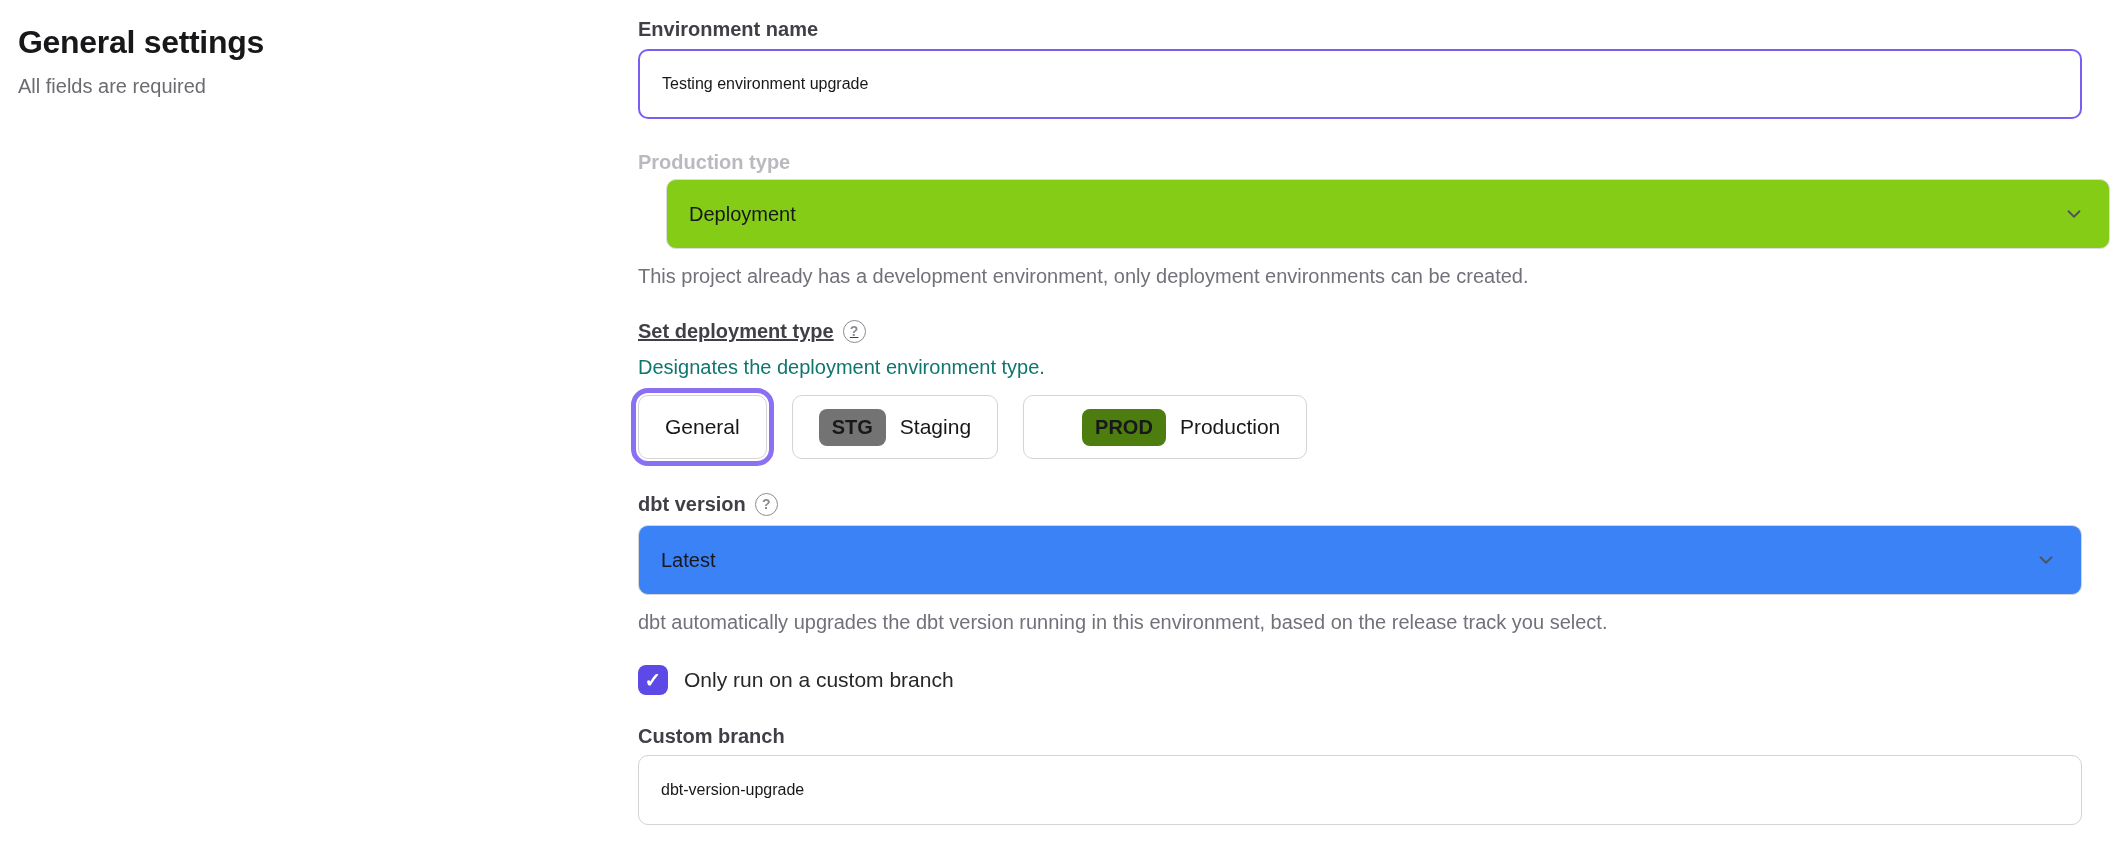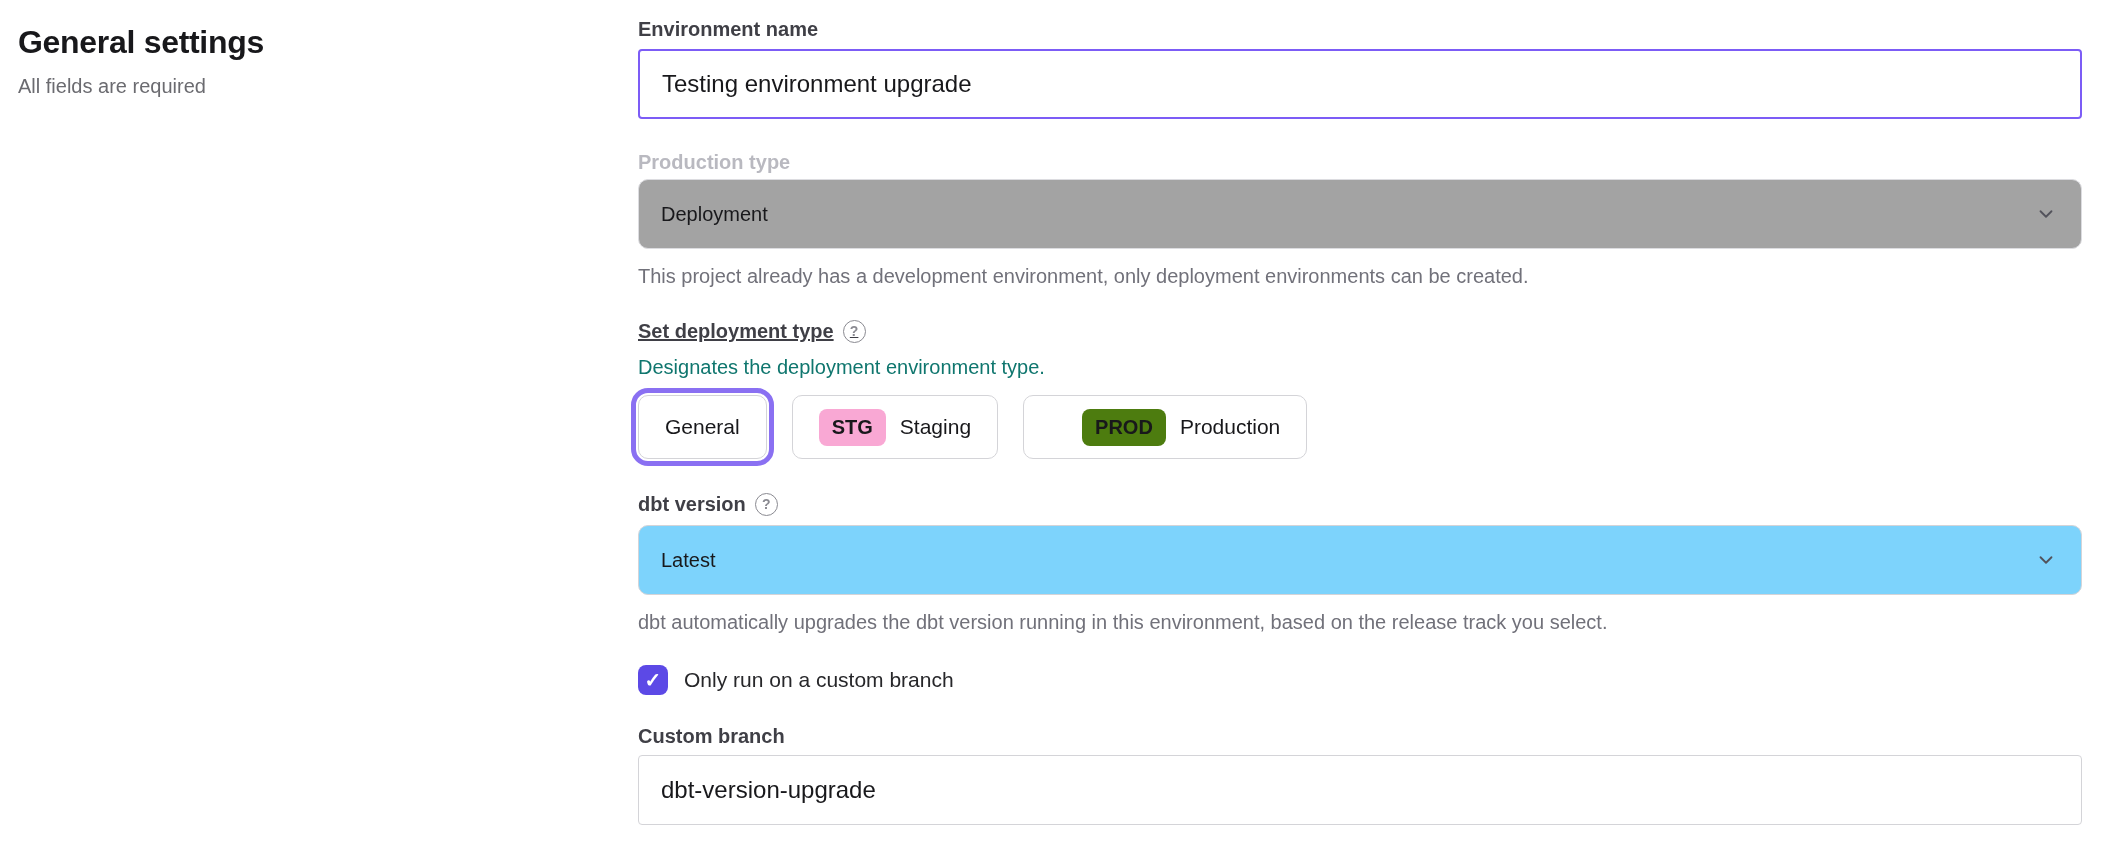--- a/index.html
+++ b/index.html
@@ -25,54 +25,54 @@
   .field-label.disabled { color:#b9b9c0; }
   .help-icon {
     display:inline-flex; align-items:center; justify-content:center;
     width:23px; height:23px; margin-left:9px;
     border:1.5px solid #8a8a91; border-radius:50%;
     color:#8a8a91; font-size:14px; font-weight:600; line-height:1;
   }
 
   .text-input {
     width:100%; height:70px; margin-top:7px;
-    border:1px solid #d4d4d8; border-radius:4px;
-    padding:0 22px; font-size:24px; color:#18181b;
+    border:1px solid #d4d4d8; border-radius:10px;
+    padding:0 22px; font-size:16px; color:#18181b;
     font-family:"Liberation Sans", sans-serif;
     background:#ffffff; outline:none; display:block;
   }
   .text-input.focused { border:2px solid #7c5cf6; }
 
   .select-box {
     position:relative; width:100%; height:70px; margin-top:4px;
     border:1px solid #d4d4d8; border-radius:10px;
     display:flex; align-items:center; padding:0 56px 0 22px;
-    font-size:20px; color:#18181b; background:#7dd3fc; cursor:pointer;
+    font-size:20px; color:#18181b; background:#3b82f6; cursor:pointer;
   }
-  .select-box.disabled { background:#a3a3a3; border-color:#dcdce0; }
+  .select-box.disabled { background:#84cc16; border-color:#dcdce0;margin-left:28px; }
   .chevron { position:absolute; right:24px; top:50%; transform:translateY(-50%); display:flex; }
 
   .helper-text { margin-top:14px; font-size:20px; color:#71717a; line-height:26px; }
 
   .section-label { margin-top:29px;text-decoration:underline; }
   .section-desc { margin-top:10px; font-size:20px; color:#0f766e; line-height:26px; }
 
   .seg-row { margin-top:15px; display:flex; gap:25px; align-items:center; }
   .seg {
     height:64px; border:1px solid #d4d4d8; border-radius:10px;
     background:#ffffff; display:inline-flex; align-items:center;
     padding:0 26px; font-size:21px; color:#18181b; cursor:pointer;
     font-family:"Liberation Sans", sans-serif;
   }
   .seg.selected { outline:5px solid #8a70f2; outline-offset:2px; }
   .badge {
     display:inline-block; padding:7px 13px; border-radius:8px;
     font-size:20px; font-weight:600; color:#18181b; margin-right:14px;
   }
-  .badge-stg { background:#f9a8d4; }
+  .badge-stg { background:#737373; }
   .badge-prod { background:#4d7c0f;margin-left:32px; }
 
   .check-row { margin-top:30px; display:flex; align-items:center; }
   .checkbox {
     width:30px; height:30px; border-radius:8px; background:#5c49e6;
     display:flex; align-items:center; justify-content:center;
     color:#ffffff; font-size:20px; font-weight:700; cursor:pointer;
     line-height:1;
   }
   .check-label { margin-left:16px; font-size:21px; color:#27272a; }

